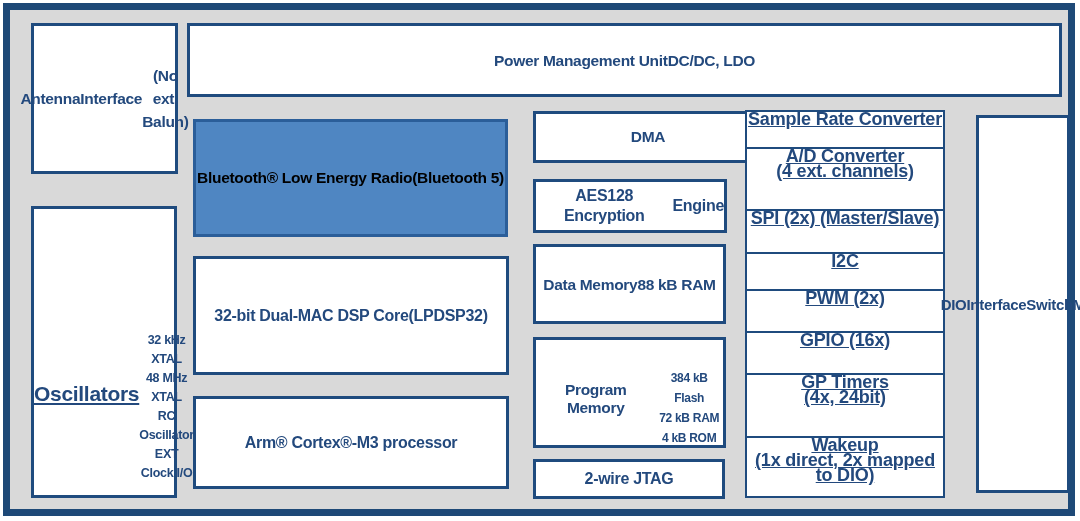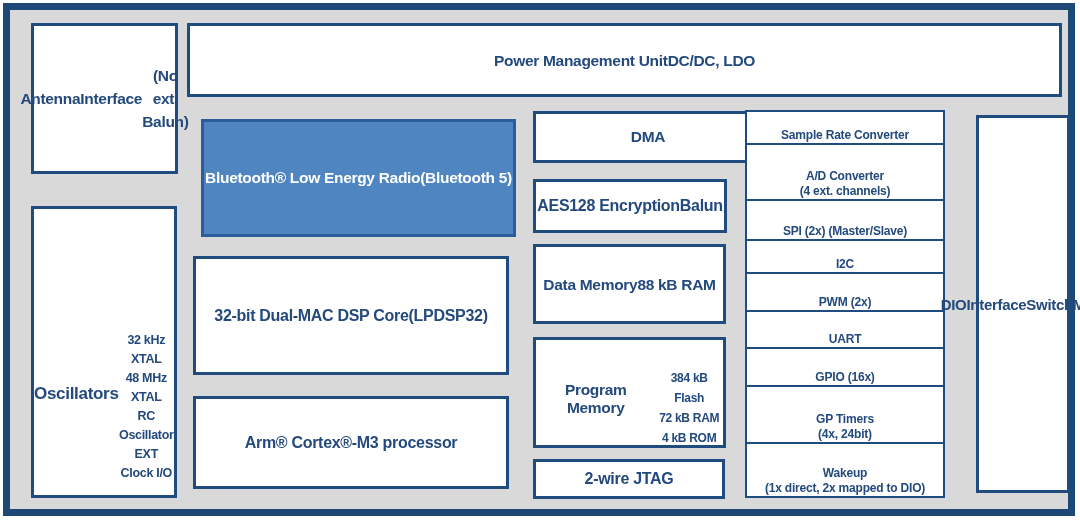--- a/index.html
+++ b/index.html
@@ -16,44 +16,44 @@
     position:absolute; background:#ffffff; border:3px solid #1f4b7e;
     box-sizing:border-box; display:flex; flex-direction:row;
     align-items:center; justify-content:center; text-align:center;
     letter-spacing:-0.3px;
   }
   .box span { display:block; }
 
   .antenna   { left:31px;  top:23px;  width:147px; height:151px; font-size:15.5px; line-height:23px; }
   .pmu       { left:187px; top:23px;  width:875px; height:74px;  font-size:15.5px; line-height:21px; }
   .radio     { left:193px; top:119px; width:315px; height:118px; font-size:15.5px; line-height:22px;
-               background:#4f86c2; border-color:#2b5e99; color:#ffffff;margin-left:8px; }
+               background:#4f86c2; border-color:#2b5e99; color:#000000; }
   .osc       { left:31px;  top:206px; width:146px; height:292px; justify-content:flex-start; padding-top:84px; }
-  .osc-title { font-size:17px; }
+  .osc-title { font-size:21px;text-decoration:underline; }
   .osc-items { margin-top:26px; font-size:12.5px; line-height:19px; }
   .dsp       { left:193px; top:256px; width:316px; height:119px; font-size:16px; line-height:22px; }
   .cortex    { left:193px; top:396px; width:316px; height:93px;  font-size:16px; }
   .dma       { left:533px; top:111px; width:230px; height:52px;  font-size:15.5px; }
   .aes       { left:533px; top:179px; width:194px; height:54px;  font-size:16px; line-height:20px; }
   .datamem   { left:533px; top:244px; width:193px; height:80px;  font-size:15.5px; line-height:23px; }
   .progmem   { left:533px; top:337px; width:193px; height:111px; justify-content:flex-start; padding-top:12px; }
   .progmem-title { font-size:15.5px; }
   .progmem-items { margin-top:19px; font-size:12px; line-height:20px; }
   .jtag      { left:533px; top:459px; width:192px; height:40px;  font-size:16px; }
   .dio       { left:962px; top:115px; width:94px;  height:378px; font-size:15px; line-height:23px;margin-left:14px; }
 
   .periph {
     position:absolute; left:745px; top:110px; width:200px; height:388px;
     border:2px solid #1f4b7e; box-sizing:border-box; background:#ffffff;
     display:flex; flex-direction:column; letter-spacing:-0.2px;
   }
   .periph .row {
-    display:flex; flex-direction:column; align-items:center; justify-content:flex-end;
+    display:flex; flex-direction:column; align-items:center; justify-content:flex-start;
     text-align:center; border-top:2px solid #1f4b7e;
-    font-size:12px; line-height:15px; min-height:0;
+    font-size:18px; line-height:15px; min-height:0;text-decoration:underline;
   }
   .periph .row:first-child { border-top:none; }
 </style>
 </head>
 <body>
 
 <div class="canvas">
   <div class="frame"></div>
 
   <div class="box antenna">
@@ -90,21 +90,21 @@
   <div class="box cortex">
     <span>Arm® Cortex®-M3 processor</span>
   </div>
 
   <div class="box dma">
     <span>DMA</span>
   </div>
 
   <div class="box aes">
     <span>AES128 Encryption</span>
-    <span>Balun</span>
+    <span>Engine</span>
   </div>
 
   <div class="box datamem">
     <span>Data Memory</span>
     <span>88 kB RAM</span>
   </div>
 
   <div class="box progmem">
     <span class="progmem-title">Program Memory</span>
     <div class="progmem-items">
@@ -128,23 +128,20 @@
     </div>
     <div class="row" style="flex:36 1 0">
       <span>SPI (2x) (Master/Slave)</span>
     </div>
     <div class="row" style="flex:30 1 0">
       <span>I2C</span>
     </div>
     <div class="row" style="flex:35 1 0">
       <span>PWM (2x)</span>
     </div>
-    <div class="row" style="flex:33 1 0">
-      <span>UART</span>
-    </div>
     <div class="row" style="flex:35 1 0">
       <span>GPIO (16x)</span>
     </div>
     <div class="row" style="flex:53 1 0">
       <span>GP Timers</span>
       <span>(4x, 24bit)</span>
     </div>
     <div class="row" style="flex:50 1 0">
       <span>Wakeup</span>
       <span>(1x direct, 2x mapped to DIO)</span>

